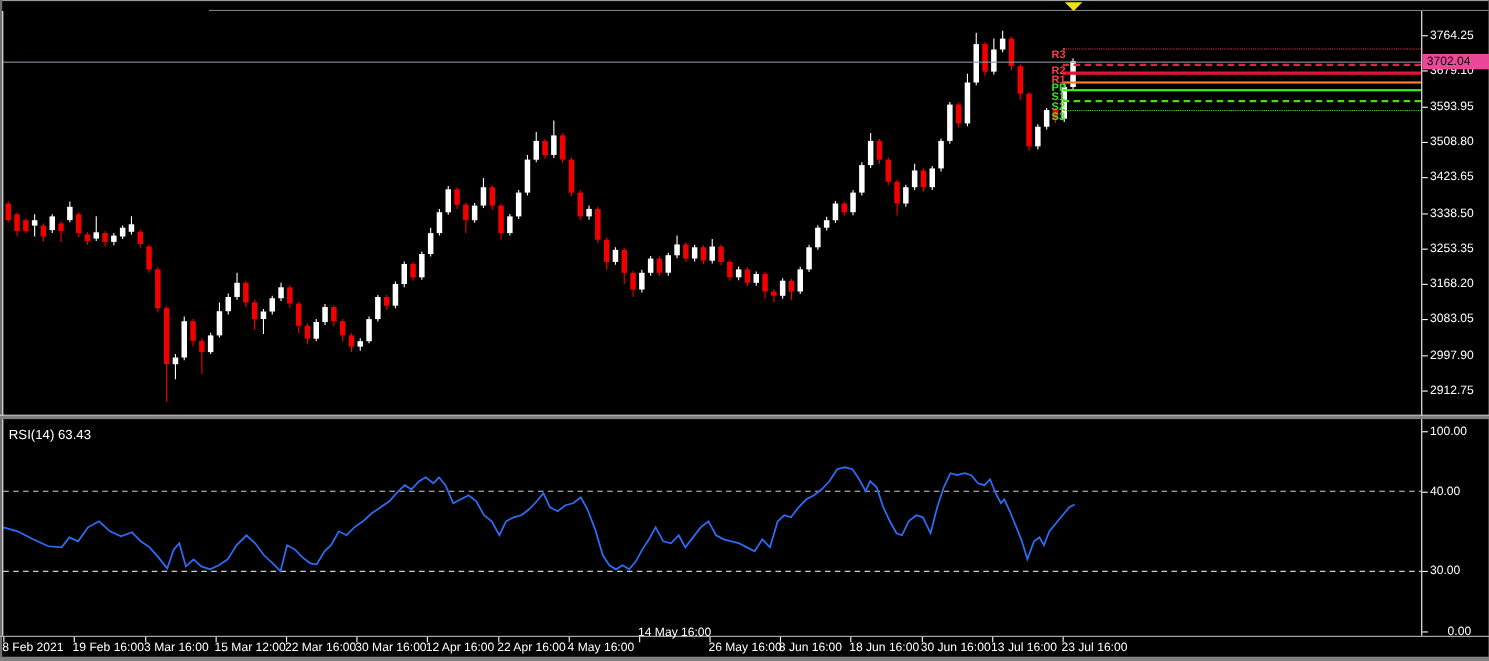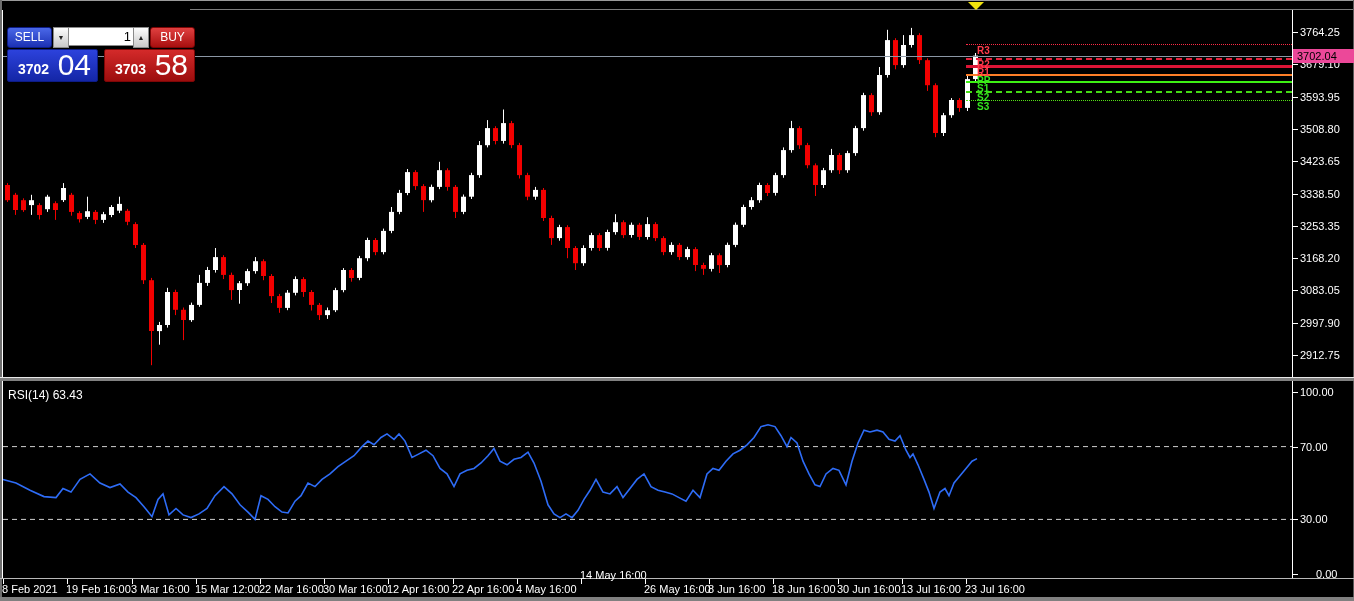--- a/index.html
+++ b/index.html
@@ -44,21 +44,21 @@
   #sell-box{left:0;background:linear-gradient(#2c42dc,#1426a6);border:1px solid #0d1c86;}
   #buy-box{left:97px;background:linear-gradient(#d42a2a,#9c0d0d);border:1px solid #7e0606;}
   .px-small{position:absolute;left:10px;bottom:4px;font-size:14px;font-weight:bold;}
   .px-big{position:absolute;right:6px;top:-2px;font-size:30px;}
   
   .tick-label{position:absolute;color:#fff;font-size:11px;white-space:nowrap;}
   .tick-mark{position:absolute;background:#fff;}
   #price-tag{left:1293px;top:49px;width:58px;height:14px;background:#ec4899;color:#000;
              font-size:11px;line-height:14px;padding-left:4px;}
   
-  .pv-label{position:absolute;left:977px;font-size:10px;font-weight:bold;line-height:9px;text-align:center;}
+  .pv-label{position:absolute;left:956px;font-size:10px;font-weight:bold;line-height:9px;text-align:center;}
   #rsi-label{left:8px;top:388px;color:#fff;font-size:12px;}
   svg{position:absolute;display:block;}
 </style>
 </head>
 <body>
 
 <div id="win">
 
   <svg id="main-svg" style="left:0;top:0;" width="1292" height="377">
       <line x1="7.5" y1="183.1" x2="7.5" y2="202.0" stroke="#f20000" stroke-width="1"></line>
@@ -339,35 +339,20 @@
   <div class="abs" id="edge-left2"></div>
   <div class="abs" id="edge-right"></div>
   <div class="abs" id="chart-right-border"></div>
   <div class="abs" id="splitter-hi"></div>
   <div class="abs" id="splitter"></div>
   <div class="abs" id="axis-sep"></div>
   <div class="abs" id="bottom-strip"></div>
 
   <div class="abs" id="last-bar-marker"></div>
 
-  <div class="abs" id="trade">
-    <div class="tp-btn" id="sell-btn">SELL</div>
-    <div class="spin" id="vol-down">▼</div>
-    <input id="vol-input" value="1" style="">
-    <div class="spin" id="vol-up">▲</div>
-    <div class="tp-btn" id="buy-btn">BUY</div>
-    <div class="px-box" id="sell-box">
-      <span class="px-small">3702</span>
-      <span class="px-big">04</span>
-    </div>
-    <div class="px-box" id="buy-box">
-      <span class="px-small">3703</span>
-      <span class="px-big">58</span>
-    </div>
-  </div>
 
   <div id="price-axis">
       <div class="tick-mark" style="left: 1293px; top: 32px; width: 5px; height: 1px;"></div>
       <div class="tick-label" style="left: 1300px; top: 26px;">3764.25</div>
       <div class="tick-mark" style="left: 1293px; top: 64px; width: 5px; height: 1px;"></div>
       <div class="tick-label" style="left: 1300px; top: 58px;">3679.10</div>
       <div class="tick-mark" style="left: 1293px; top: 97px; width: 5px; height: 1px;"></div>
       <div class="tick-label" style="left: 1300px; top: 91px;">3593.95</div>
       <div class="tick-mark" style="left: 1293px; top: 129px; width: 5px; height: 1px;"></div>
       <div class="tick-label" style="left: 1300px; top: 123px;">3508.80</div>
@@ -384,21 +369,21 @@
       <div class="tick-mark" style="left: 1293px; top: 323px; width: 5px; height: 1px;"></div>
       <div class="tick-label" style="left: 1300px; top: 317px;">2997.90</div>
       <div class="tick-mark" style="left: 1293px; top: 355px; width: 5px; height: 1px;"></div>
       <div class="tick-label" style="left: 1300px; top: 349px;">2912.75</div>
     </div>
   <div class="abs" id="price-tag">3702.04</div>
   <div id="rsi-axis">
       <div class="tick-mark" style="left: 1293px; top: 392px; width: 5px; height: 1px;"></div>
       <div class="tick-label" style="left: 1300px; top: 386px;">100.00</div>
       <div class="tick-mark" style="left: 1293px; top: 447px; width: 5px; height: 1px;"></div>
-      <div class="tick-label" style="left: 1300px; top: 441px;">70.00</div>
+      <div class="tick-label" style="left: 1300px; top: 441px;">40.00</div>
       <div class="tick-mark" style="left: 1293px; top: 519px; width: 5px; height: 1px;"></div>
       <div class="tick-label" style="left: 1300px; top: 513px;">30.00</div>
       <div class="tick-mark" style="left: 1293px; top: 574px; width: 5px; height: 1px;"></div>
       <div class="tick-label" style="left: 1300px; top: 568px; padding-left: 16px;">0.00</div>
     </div>
   <div id="time-axis">
       <div class="tick-mark" style="left: 3px; top: 579px; width: 1px; height: 5px;"></div>
       <div class="tick-label" style="left: 2px; top: 583px;">8 Feb 2021</div>
       <div class="tick-mark" style="left: 67px; top: 579px; width: 1px; height: 5px;"></div>
       <div class="tick-label" style="left: 66px; top: 583px;">19 Feb 16:00</div>

